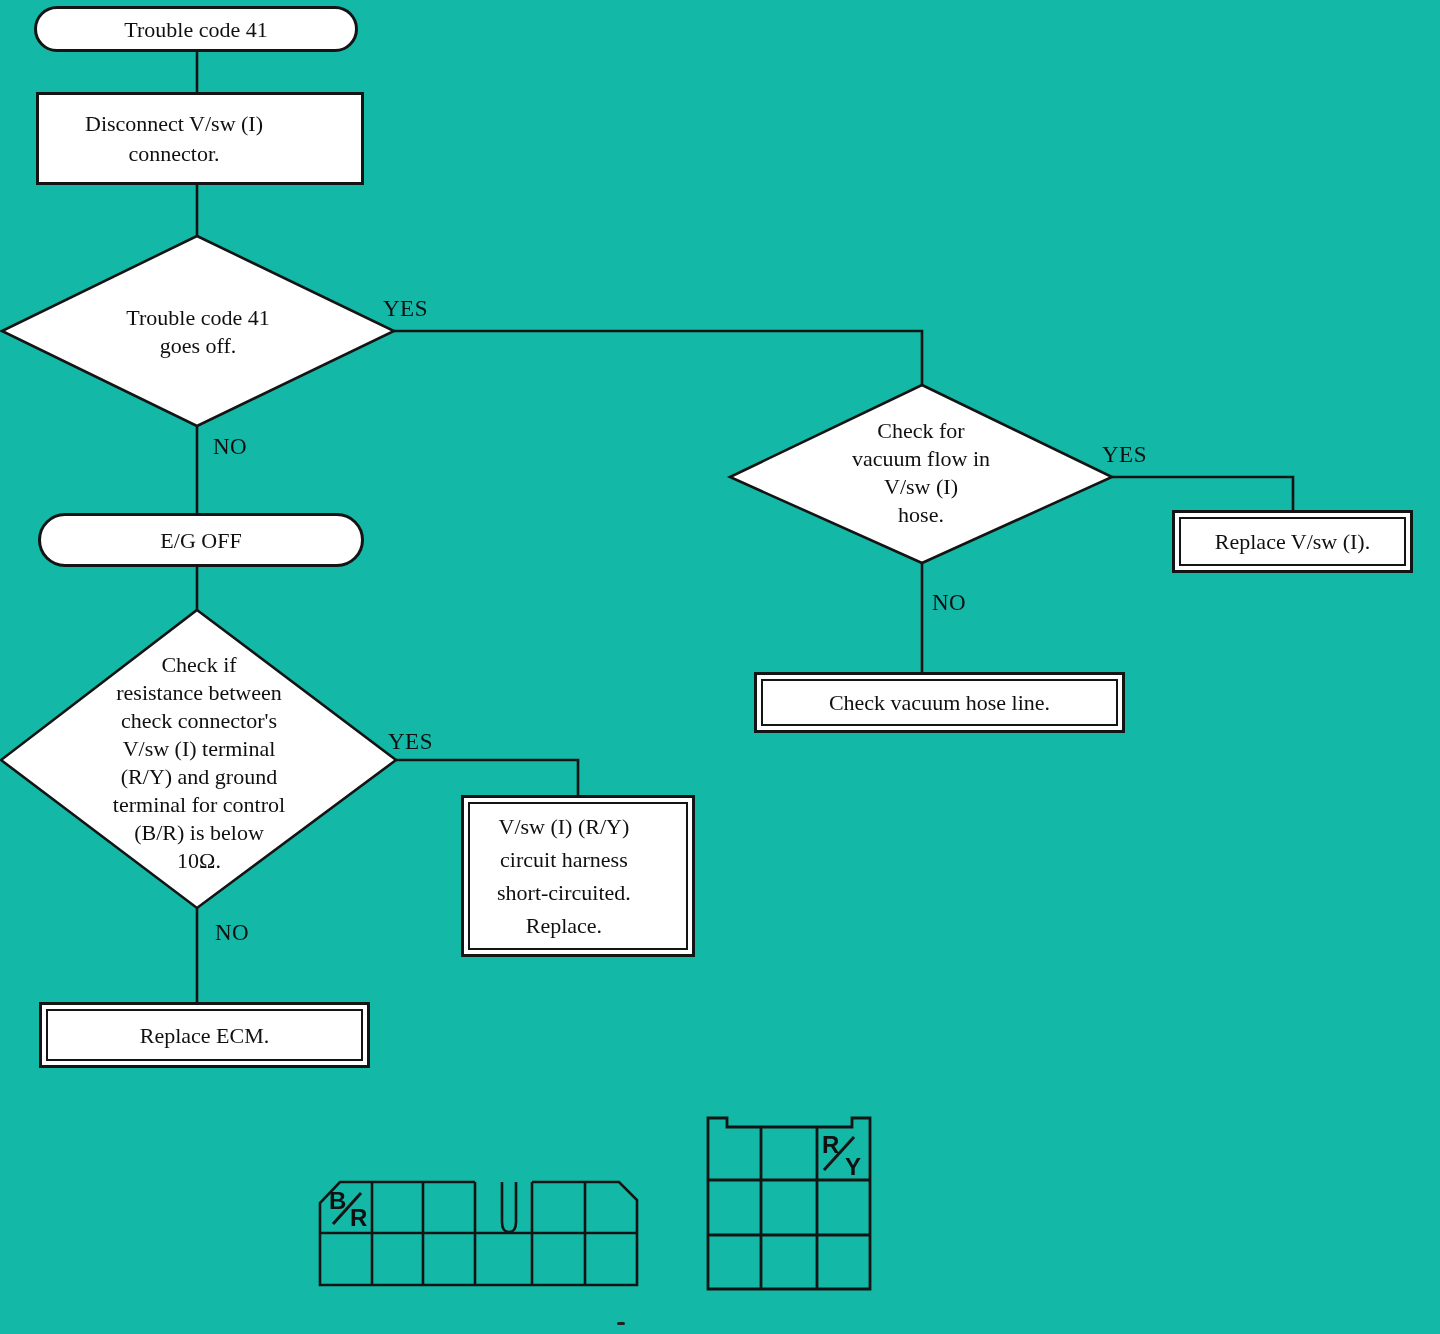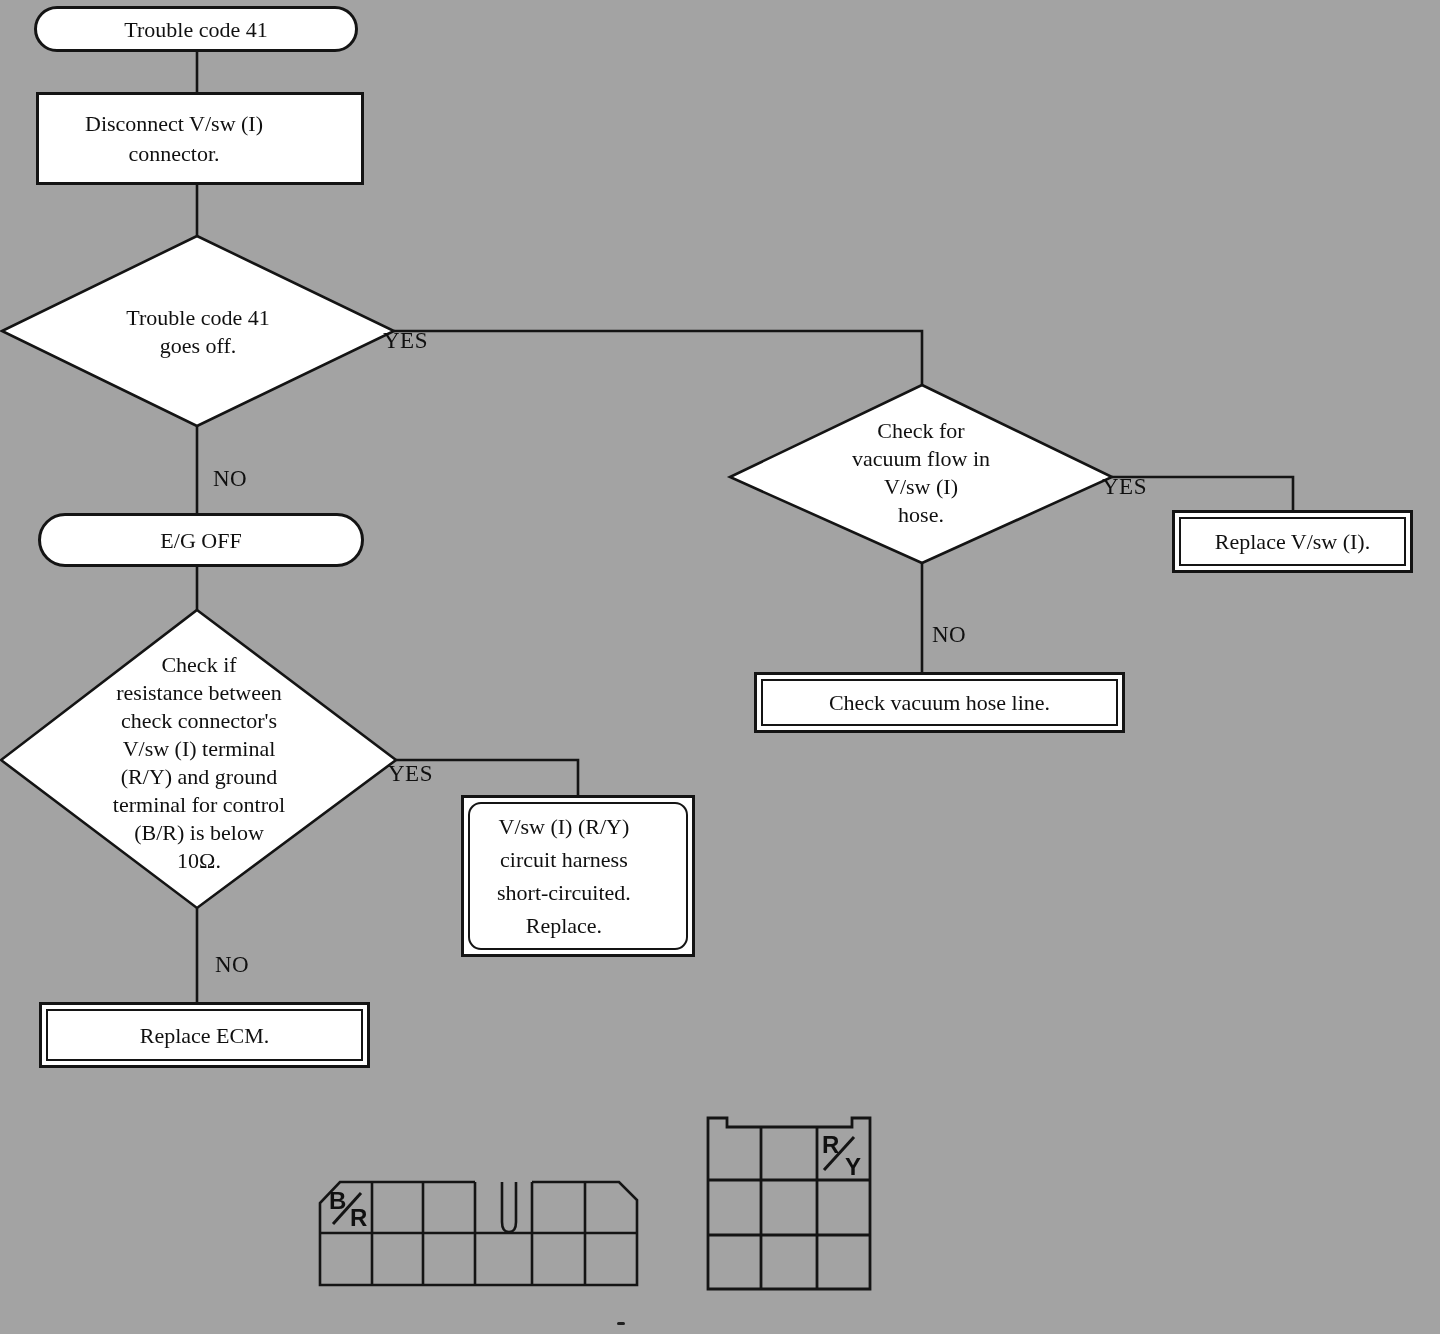--- a/index.html
+++ b/index.html
@@ -1,36 +1,36 @@
 <!DOCTYPE html>
 <html><head>
 <meta charset="utf-8">
 <style>
   html,body{margin:0;padding:0;background:#ffffff;}
   .canvas{
-    position:relative;width:1440px;height:1334px;background:#a3a3a3;
+    position:relative;width:1440px;height:1334px;background:#14b8a6;
     color:#101010;font-family:"Liberation Serif", serif;overflow:hidden;
   }
   .layer{position:absolute;left:0;top:0;width:1440px;height:1334px;}
   svg{display:block;}
   .node{
     position:absolute;box-sizing:border-box;border:3px solid #141414;background:#ffffff;
     display:flex;align-items:center;justify-content:center;text-align:center;
     font-size:22px;line-height:29px;
   }
   .pill{border-radius:27px;}
   .dbox{padding:4px;}
   .dbox-inner{
     box-sizing:border-box;border:2px solid #141414;width:100%;height:100%;
     display:flex;align-items:center;justify-content:center;text-align:center;
   }
   .align-left{justify-content:flex-start;text-align:center;}
   .txt{position:absolute;font-size:22px;line-height:28px;}
   .txt-center{transform:translate(-50%,-50%);text-align:center;}
-  .lbl{position:absolute;font-size:23px;letter-spacing:0.5px;margin-top:32px;}
+  .lbl{position:absolute;font-size:23px;letter-spacing:0.5px;}
   [data-bind]{white-space:pre-line;}
   .pin-letter{
     position:absolute;font-family:"Liberation Sans", sans-serif;
     font-weight:700;font-size:24px;line-height:24px;color:#101010;
   }
   .speck{position:absolute;background:#202020;}
 </style>
 </head>
 <body>
 
@@ -84,21 +84,21 @@
   <div class="node align-left" style="left:36px;top:92px;width:328px;height:93px;padding-left:46px;line-height:30px;">
     <span data-bind="nodes.disconnect_box.label">Disconnect V/sw (I)
 connector.</span>
   </div>
 
   <div class="node pill" style="left:38px;top:513px;width:326px;height:54px;">
     <span data-bind="nodes.eg_off_terminal.label">E/G OFF</span>
   </div>
 
   <div class="node dbox" style="left:461px;top:795px;width:234px;height:162px;">
-    <div class="dbox-inner align-left" style="padding-left:27px;line-height:33px;border-radius:13px;">
+    <div class="dbox-inner align-left" style="padding-left:27px;line-height:33px;">
       <span data-bind="nodes.short_circuit_box.label">V/sw (I) (R/Y)
 circuit harness
 short-circuited.
 Replace.</span>
     </div>
   </div>
 
   <div class="node dbox" style="left:1172px;top:510px;width:241px;height:63px;">
     <div class="dbox-inner">
       <span data-bind="nodes.replace_vsw_box.label">Replace V/sw (I).</span>

